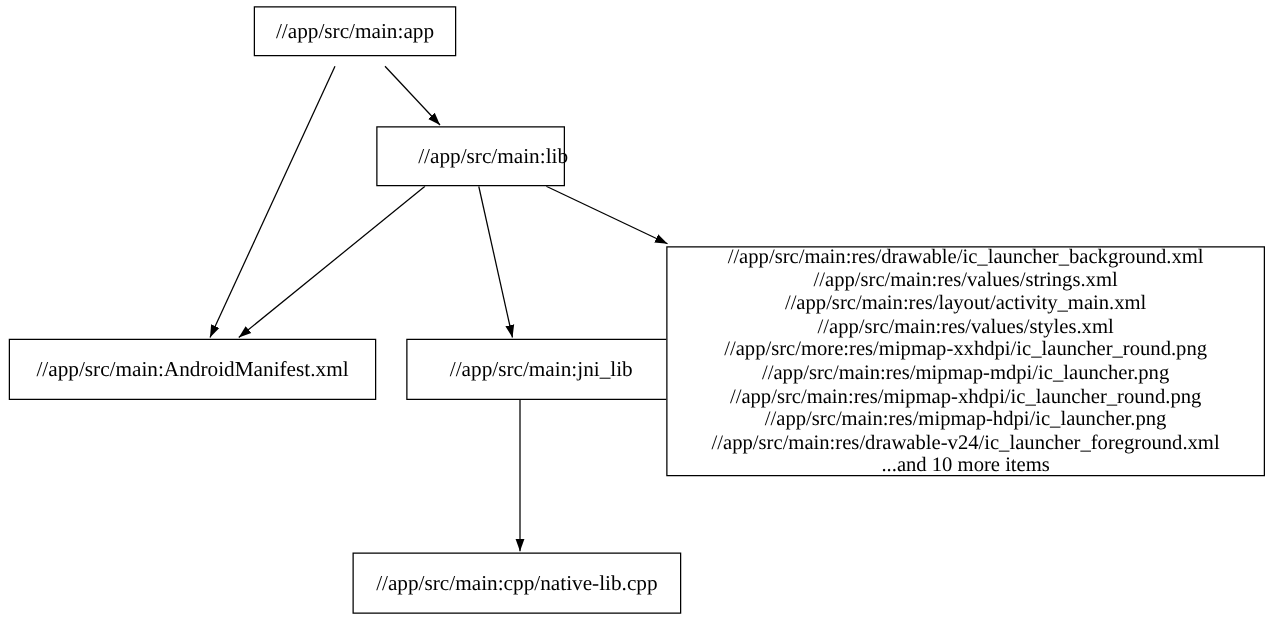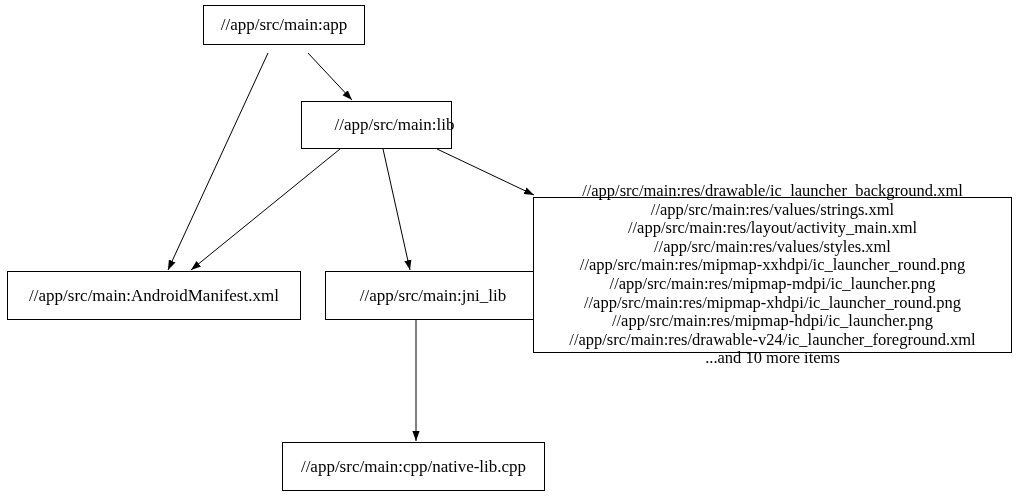--- a/index.html
+++ b/index.html
@@ -34,21 +34,21 @@
     text-align: center;
     font-size: 17px;
     white-space: nowrap;
   }
   .node-app        { left: 203px; top: 5px;   width: 162px; height: 40px; }
   .node-lib        { left: 301px; top: 101px; width: 151px; height: 48px; padding-left: 36px; }
   .node-manifest   { left: 7px;   top: 271px; width: 294px; height: 49px; }
   .node-jni        { left: 325px; top: 271px; width: 216px; height: 49px; }
   .node-cpp        { left: 282px; top: 442px; width: 263px; height: 49px; }
   .node-res {
-    left: 533px; top: 197px; width: 479px; height: 156px;
+    left: 533px; top: 197px; width: 479px; height: 184px;
     flex-direction: column;
     font-size: 16.5px;
     line-height: 18.6px;
   }
   .res-line {
     display: block;
   }
 </style>
 </head>
 <body>
@@ -83,21 +83,21 @@
 
   <div class="node node-jni">
     <span>//app/src/main:jni_lib</span>
   </div>
 
   <div class="node node-res">
     <span class="res-line">//app/src/main:res/drawable/ic_launcher_background.xml</span>
     <span class="res-line">//app/src/main:res/values/strings.xml</span>
     <span class="res-line">//app/src/main:res/layout/activity_main.xml</span>
     <span class="res-line">//app/src/main:res/values/styles.xml</span>
-    <span class="res-line">//app/src/main:res/mipmap-xxhdpi/ic_launcher_round.png</span>
+    <span class="res-line">//app/src/more:res/mipmap-xxhdpi/ic_launcher_round.png</span>
     <span class="res-line">//app/src/main:res/mipmap-mdpi/ic_launcher.png</span>
     <span class="res-line">//app/src/main:res/mipmap-xhdpi/ic_launcher_round.png</span>
     <span class="res-line">//app/src/main:res/mipmap-hdpi/ic_launcher.png</span>
     <span class="res-line">//app/src/main:res/drawable-v24/ic_launcher_foreground.xml</span>
     <span class="res-line">...and 10 more items</span>
   </div>
 
   <div class="node node-cpp">
     <span>//app/src/main:cpp/native-lib.cpp</span>
   </div>

